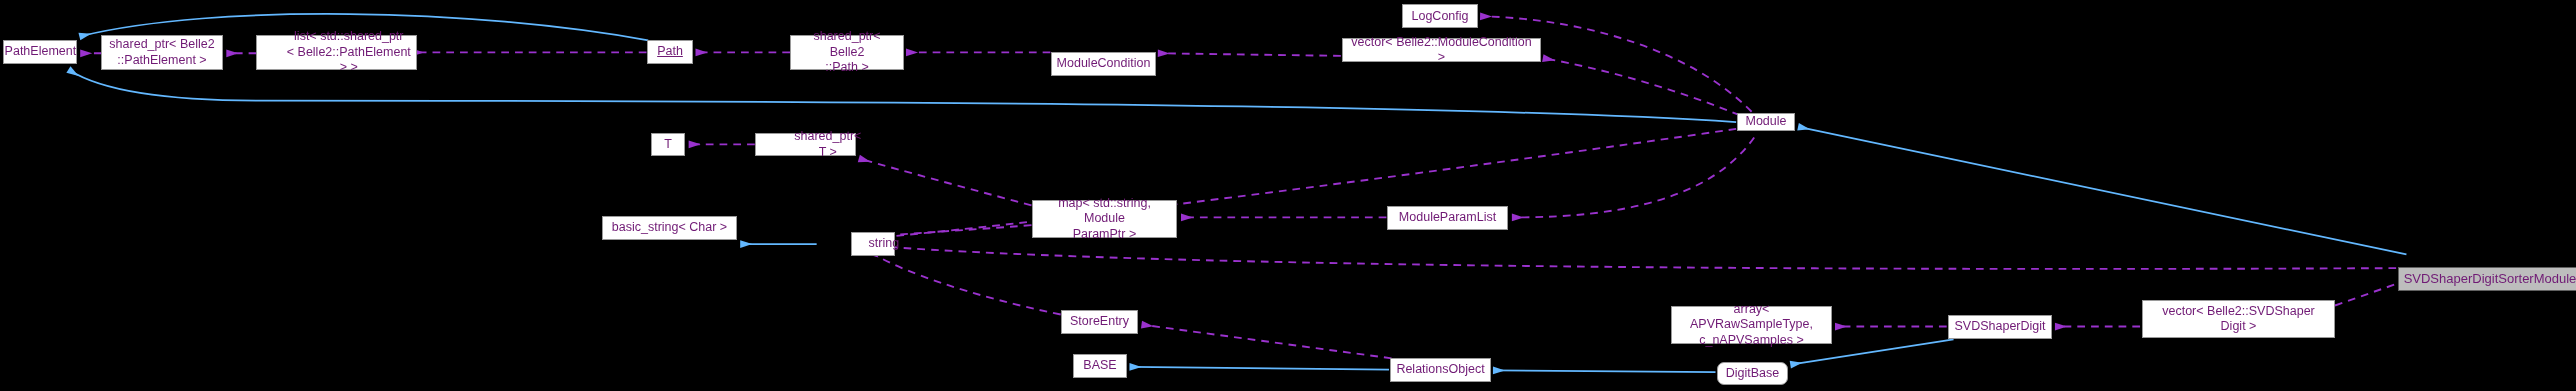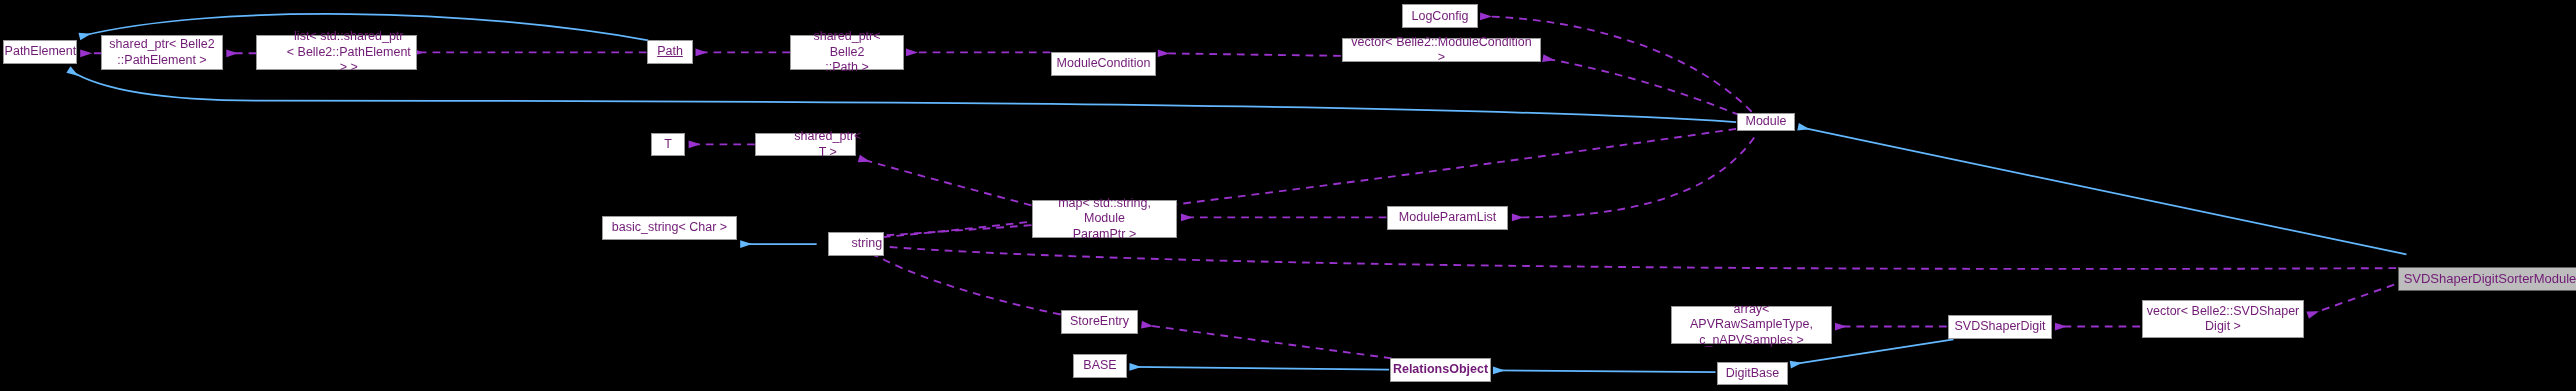--- a/index.html
+++ b/index.html
@@ -33,28 +33,28 @@
   #n-sharedPtrPath{left:790px;top:35px;width:114px;height:35px;}
   #n-moduleCondition{left:1051px;top:40px;width:105px;height:24px;margin-top:12px;}
   #n-vectorModuleCondition{left:1342px;top:38px;width:199px;height:24px;}
   #n-logConfig{left:1402px;top:4.3px;width:76px;height:24px;}
   #n-module{left:1737px;top:113px;width:58px;height:18px;}
   #n-t{left:651px;top:133px;width:34px;height:23px;}
   #n-sharedPtrT{left:755px;top:133px;width:101px;height:23px;padding-left:48px;}
   #n-mapParam{left:1032px;top:200px;width:145px;height:38px;}
   #n-moduleParamList{left:1387px;top:206px;width:121px;height:24px;}
   #n-basicString{left:602px;top:216px;width:135px;height:24px;}
-  #n-string{left:828px;top:232px;width:56px;height:24px;padding-left:25px;}
+  #n-string{left:851px;top:232px;width:44px;height:24px;padding-left:25px;}
   #n-storeEntry{left:1061px;top:310px;width:77px;height:24px;}
   #n-base{left:1073px;top:354px;width:54px;height:24px;}
-  #n-relationsObject{left:1390px;top:358px;width:101px;height:24px;font-weight:bold;}
-  #n-digitBase{left:1717px;top:362px;width:71px;height:23px;}
+  #n-relationsObject{left:1390px;top:358px;width:101px;height:24px;}
+  #n-digitBase{left:1717px;top:362px;width:71px;height:23px;border-radius:7px;}
   #n-arrayApv{left:1671px;top:306px;width:161px;height:38px;}
   #n-svdShaperDigit{left:1948px;top:315px;width:104px;height:24px;}
-  #n-vectorSvdShaperDigit{left:2142px;top:300px;width:162px;height:38px;}
+  #n-vectorSvdShaperDigit{left:2142px;top:300px;width:193px;height:38px;}
   #n-sorter{left:2398px;top:267px;width:184px;height:24px;font-size:13px;}
 </style>
 </head>
 <body>
 
 <div id="canvas">
 
   <svg id="edges" viewBox="0 0 2995 455" xmlns="http://www.w3.org/2000/svg">
     <defs>
       <marker id="arrBlue" markerWidth="16" markerHeight="12" refX="13" refY="5" orient="auto" markerUnits="userSpaceOnUse">

